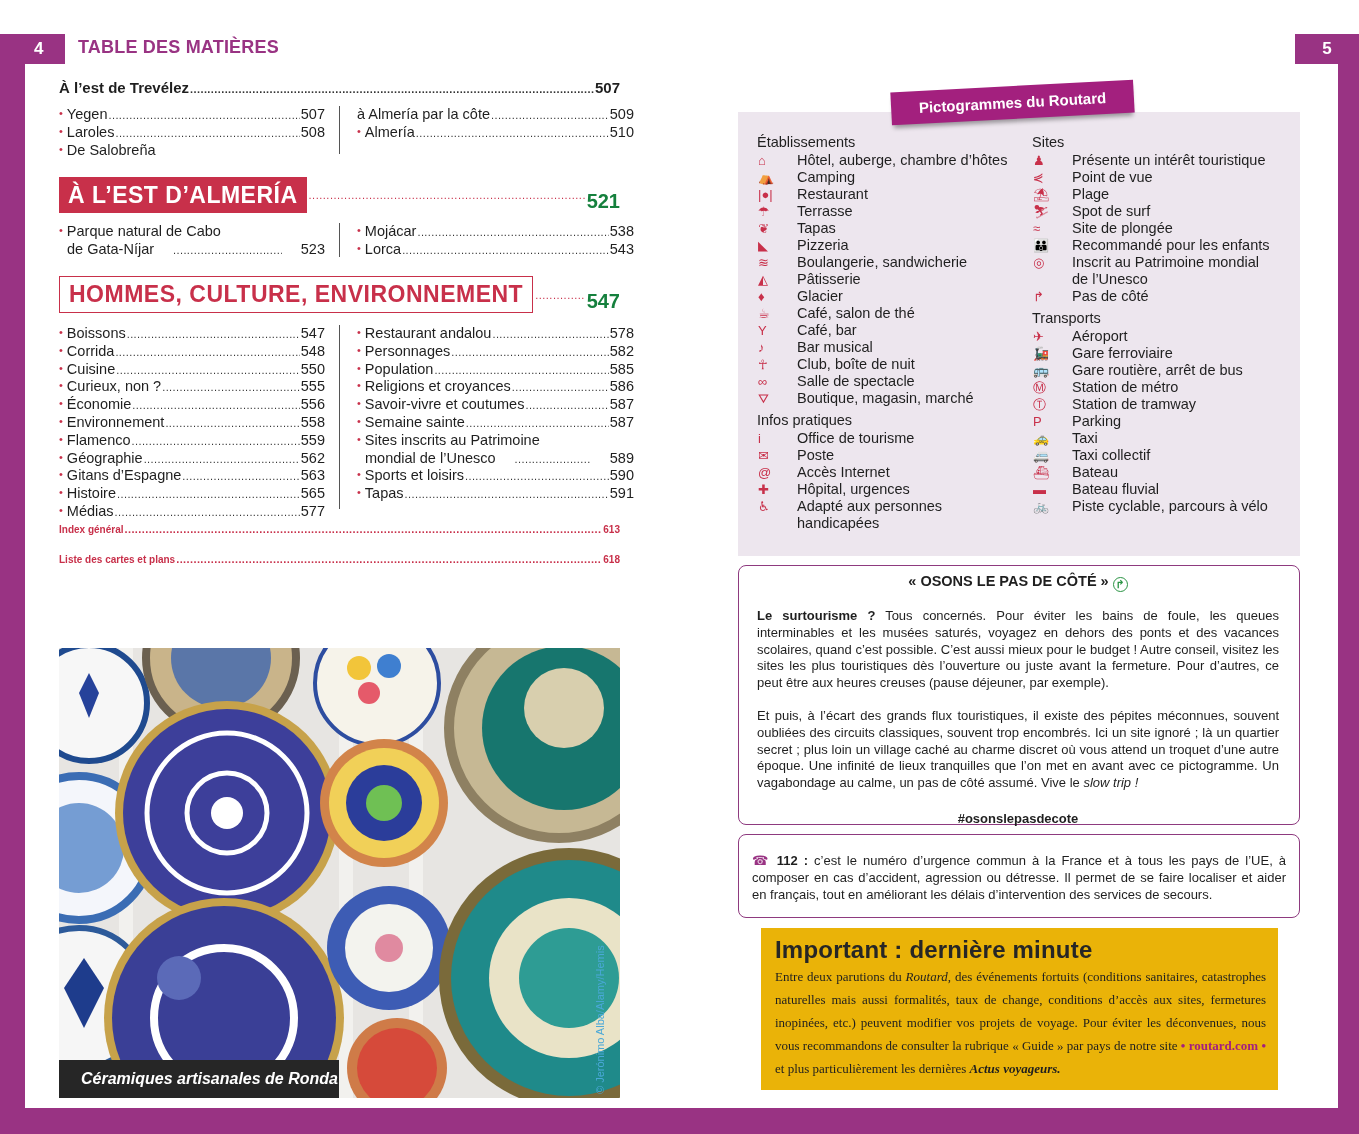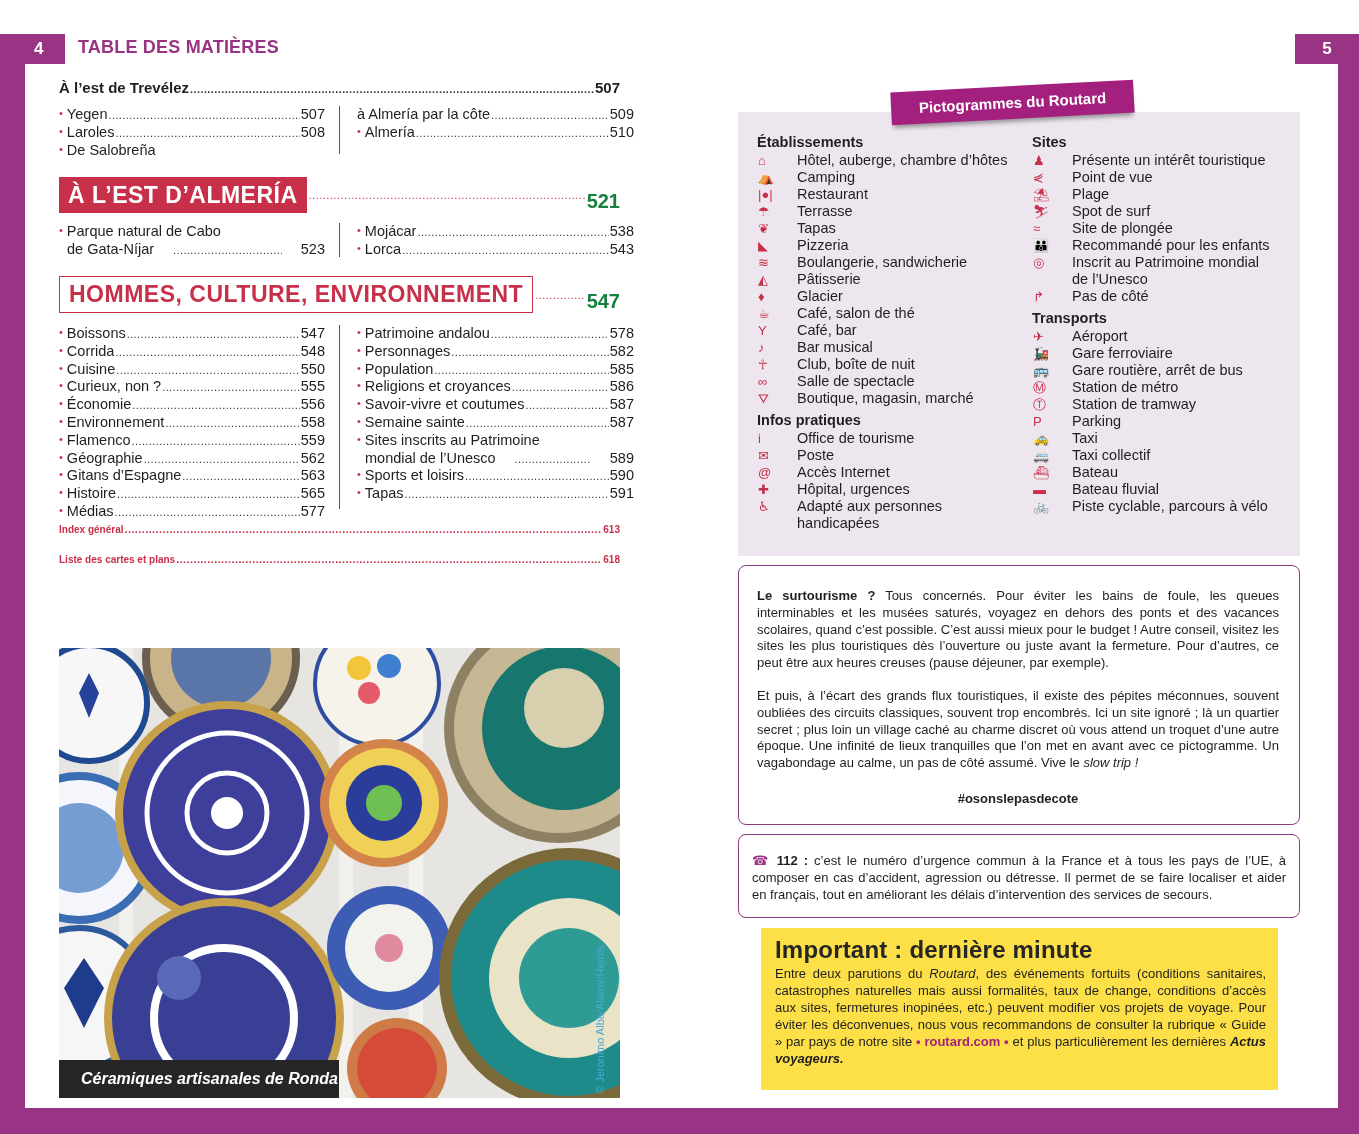--- a/index.html
+++ b/index.html
@@ -47,41 +47,41 @@
     font-style: italic; font-weight: bold; font-size: 16px; line-height: 38px; padding-left: 22px; }
   .credit { position: absolute; right: 2px; bottom: 4px; color: #4aa8d8; font-size: 11px; transform-origin: right bottom;
     transform: rotate(-90deg) translate(100%, 0); white-space: nowrap; right: 14px; }
 
   
   .picto-box { position: absolute; left: 738px; top: 112px; width: 562px; height: 444px; background: #ede6ee; }
   .picto-tag { position: absolute; left: 891px; top: 86px; width: 243px; height: 33px; background: #a3207e; color: #fff;
     font-weight: bold; font-size: 15px; text-align: center; line-height: 33px; transform: rotate(-3deg);
     box-shadow: 0 5px 4px -2px rgba(0,0,0,0.35); }
   .pcol { position: absolute; }
-  .ph { font-weight: bold; font-size: 14.5px; line-height: 17px; margin-bottom: 1px; }
+  .ph { font-weight: normal; font-size: 14.5px; line-height: 17px; margin-bottom: 1px; }
   .pi { display: flex; font-size: 14.5px; line-height: 17px; }
   .pi .ic { width: 40px; flex: none; color: #c8304a; font-size: 13px; line-height: 17px; padding-left: 1px; }
   .pi .tx { flex: 1; }
   .gap { height: 5px; }
 
   
   .box { position: absolute; border: 1.5px solid #8e3a7f; border-radius: 8px; background: #fff; }
   .osons { left: 738px; top: 565px; width: 562px; height: 260px; padding: 6px 20px 0 18px; }
   .osons-title { text-align: center; font-weight: bold; font-size: 14.5px; line-height: 18px; }
   .osons-title .pc { display: inline-block; width: 15px; height: 15px; border: 1.5px solid #2a9444; border-radius: 50%;
     color: #2a9444; font-size: 11px; line-height: 12px; text-align: center; vertical-align: -2px; }
   .para { font-size: 13px; line-height: 16.8px; text-align: justify; margin-top: 16px; }
   .para b { font-weight: bold; }
   .hashtag { text-align: center; font-weight: bold; font-size: 13px; margin-top: 19px; }
   .urgence { left: 738px; top: 834px; width: 562px; height: 84px; padding: 17px 13px 0 13px; font-size: 13px; line-height: 17px; text-align: justify; }
   .urgence .tel { color: #993383; }
 
-  .important { position: absolute; left: 761px; top: 928px; width: 517px; height: 162px; background: #fde047; padding: 8px 12px 0 14px; }
+  .important { position: absolute; left: 761px; top: 928px; width: 517px; height: 162px; background: #eab308; padding: 8px 12px 0 14px; }
   .important h2 { font-size: 24px; font-weight: bold; line-height: 28px; color: #262626; letter-spacing: 0.2px; }
-  .important p { font-size: 13px; line-height: 17px; text-align: justify; margin-top: 1px; }
+  .important p { font-size: 13px; line-height: 23px; text-align: justify; margin-top: 1px; font-family: Liberation Serif, serif; }
   .important .link { color: #a3207e; font-weight: bold; }
 </style>
 </head>
 <body>
 
 <div class="frame-left"></div>
 <div class="frame-right"></div>
 <div class="frame-bottom"></div>
 <div class="folio-left">4</div>
 <div class="folio-right">5</div>
@@ -234,21 +234,21 @@
       <div class="row">
         <span class="bullet">•</span>
         <span class="lbl">Médias</span>
         <span class="dots"></span>
         <span class="pg">577</span>
       </div>
     </div>
   <div class="col right" id="hommes-right" style="height:184px;">
       <div class="row">
         <span class="bullet">•</span>
-        <span class="lbl">Patrimoine andalou</span>
+        <span class="lbl">Restaurant andalou</span>
         <span class="dots"></span>
         <span class="pg">578</span>
       </div>
       <div class="row">
         <span class="bullet">•</span>
         <span class="lbl">Personnages</span>
         <span class="dots"></span>
         <span class="pg">582</span>
       </div>
       <div class="row">
@@ -554,20 +554,24 @@
         <span class="tx">Bateau fluvial</span>
       </div>
       <div class="pi">
         <span class="ic">🚲</span>
         <span class="tx">Piste cyclable, parcours à vélo</span>
       </div>
     </div>
 </div>
 
 <div class="box osons">
+  <div class="osons-title">
+    <span>« OSONS LE PAS DE CÔTÉ »</span>
+    <span class="pc">↱</span>
+  </div>
   <p class="para"><b>Le surtourisme ?</b><span> Tous concernés. Pour éviter les bains de foule, les queues interminables et les musées saturés, voyagez en dehors des ponts et des vacances scolaires, quand c’est possible. C’est aussi mieux pour le budget ! Autre conseil, visitez les sites les plus touristiques dès l’ouverture ou juste avant la fermeture. Pour d’autres, ce peut être aux heures creuses (pause déjeuner, par exemple).</span></p>
   <p class="para"><span>Et puis, à l’écart des grands flux touristiques, il existe des pépites méconnues, souvent oubliées des circuits classiques, souvent trop encombrés. Ici un site ignoré ; là un quartier secret ; plus loin un village caché au charme discret où vous attend un troquet d’une autre époque. Une infinité de lieux tranquilles que l’on met en avant avec ce pictogramme. Un vagabondage au calme, un pas de côté assumé. Vive le </span><i>slow trip !</i></p>
   <div class="hashtag">#osonslepasdecote</div>
 </div>
 
 <div class="box urgence">
   <span class="tel">☎</span>
   <b>112 :</b><span> c’est le numéro d’urgence commun à la France et à tous les pays de l’UE, à composer en cas d’accident, agression ou détresse. Il permet de se faire localiser et aider en français, tout en améliorant les délais d’intervention des services de secours.</span>
 </div>
 

